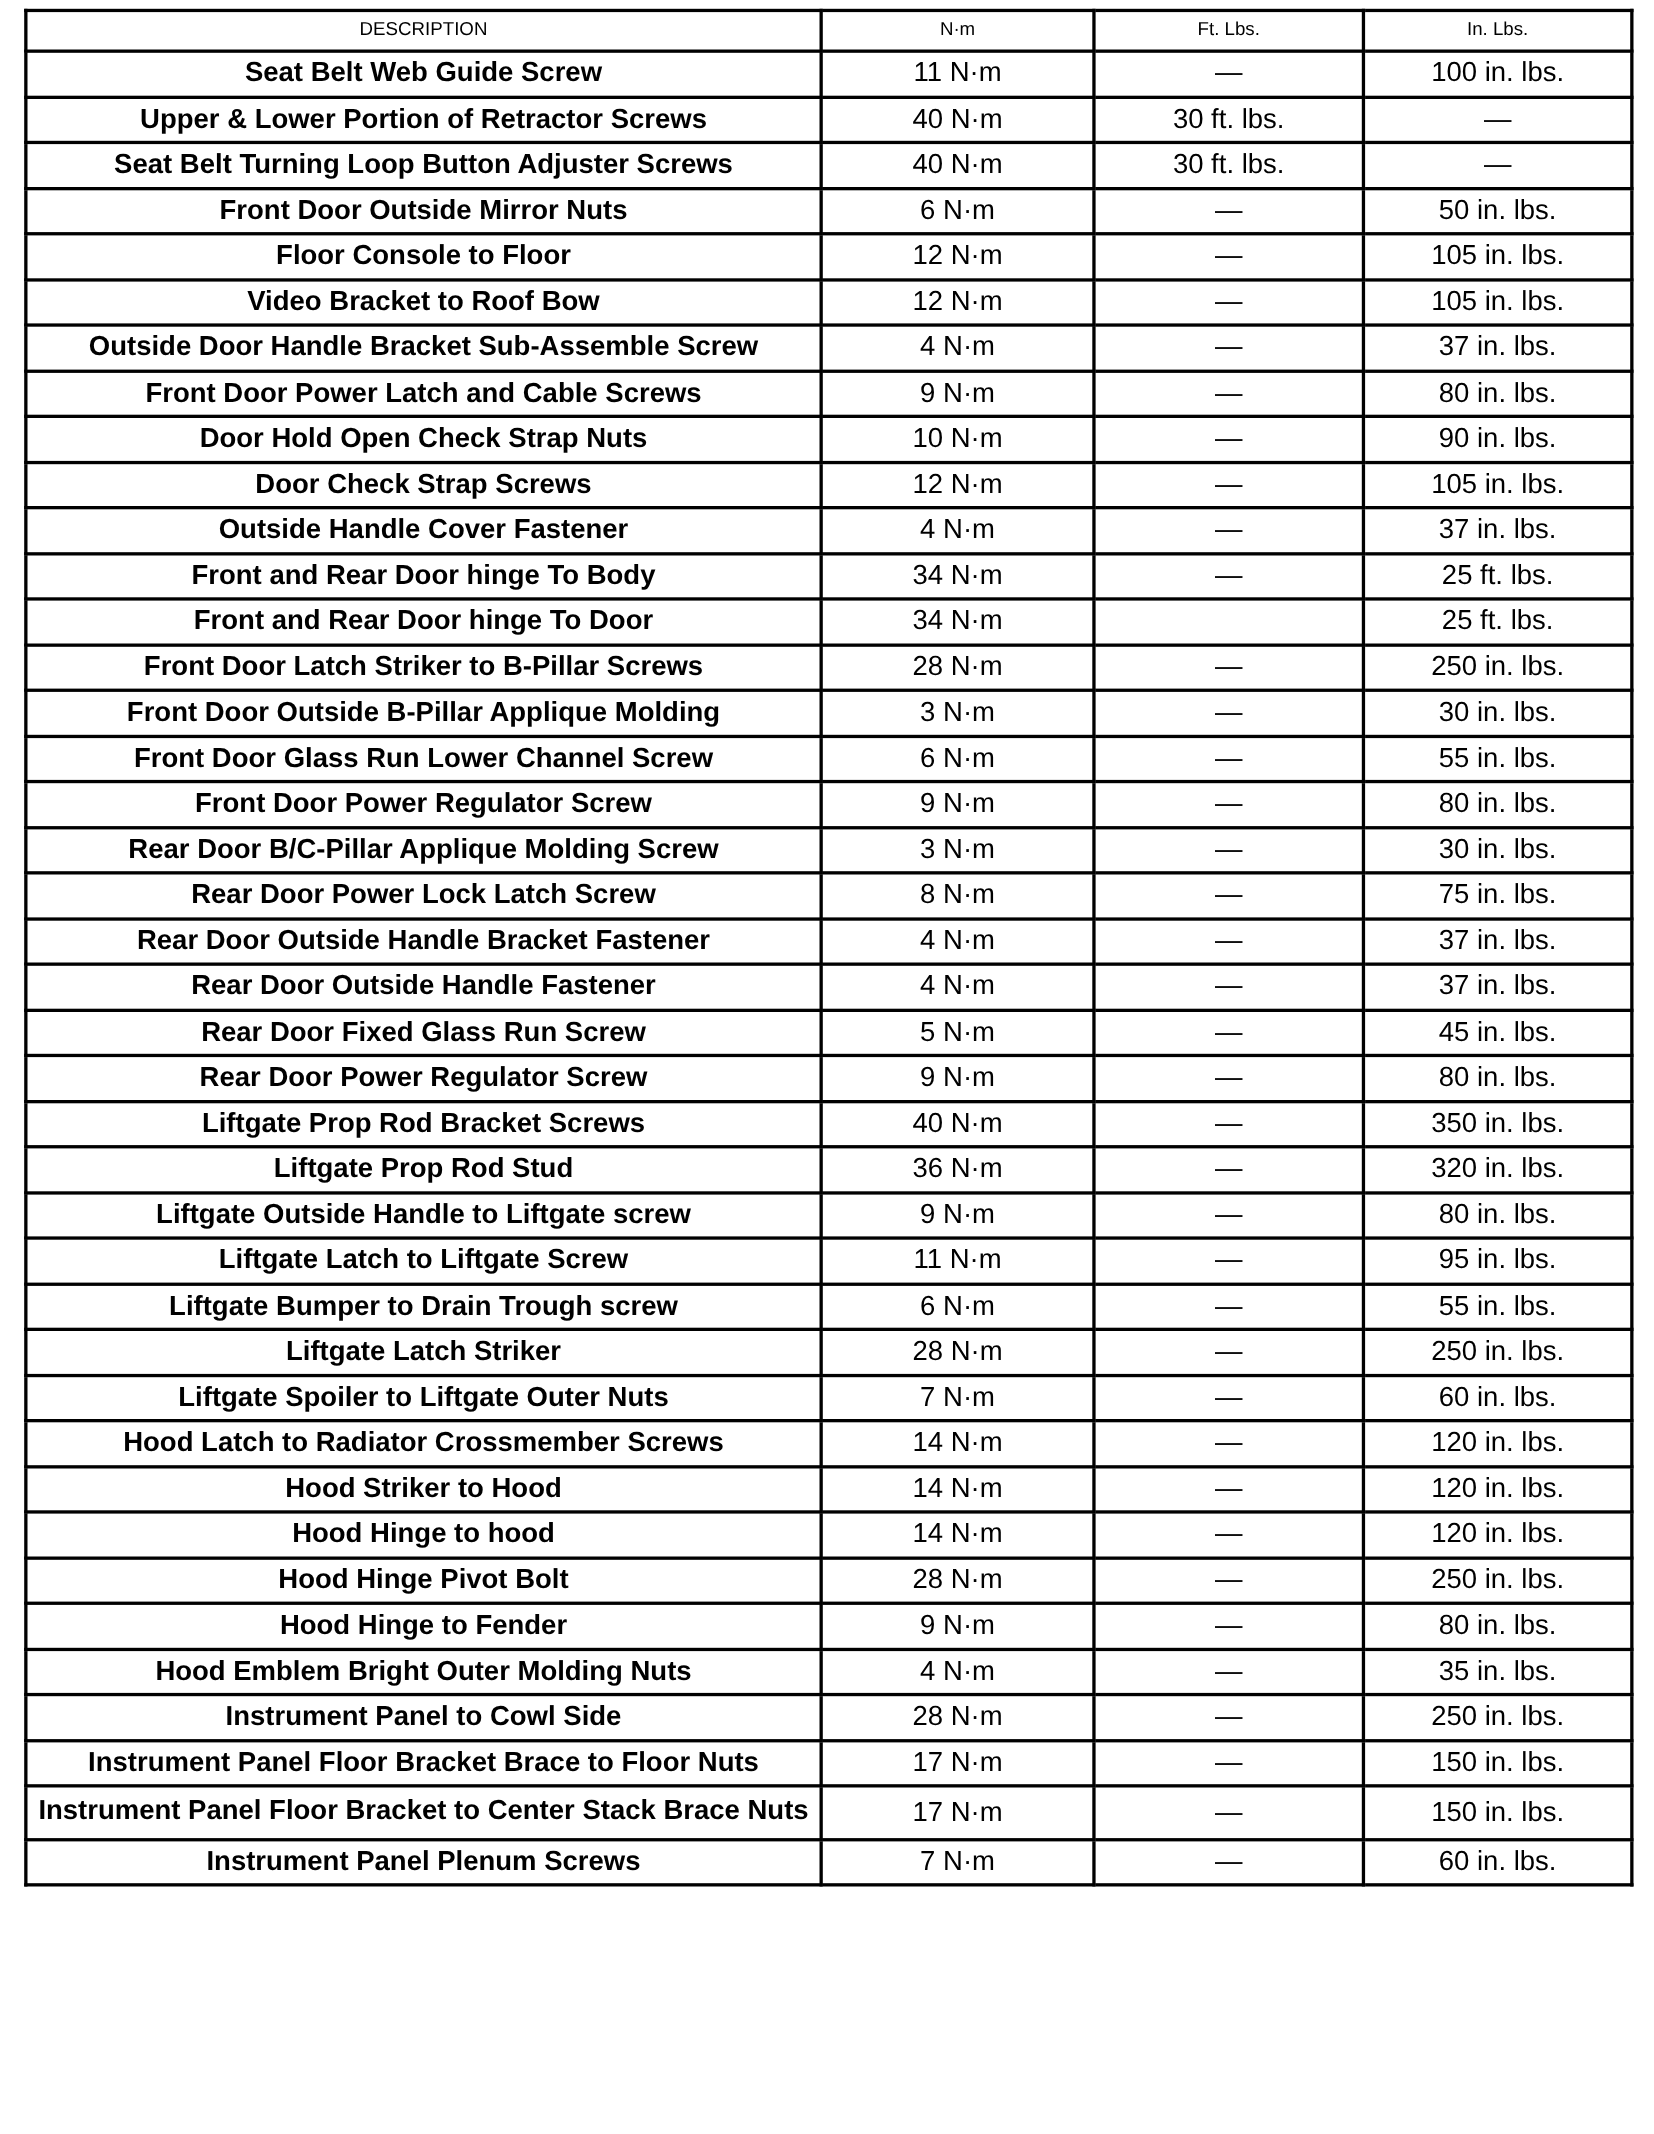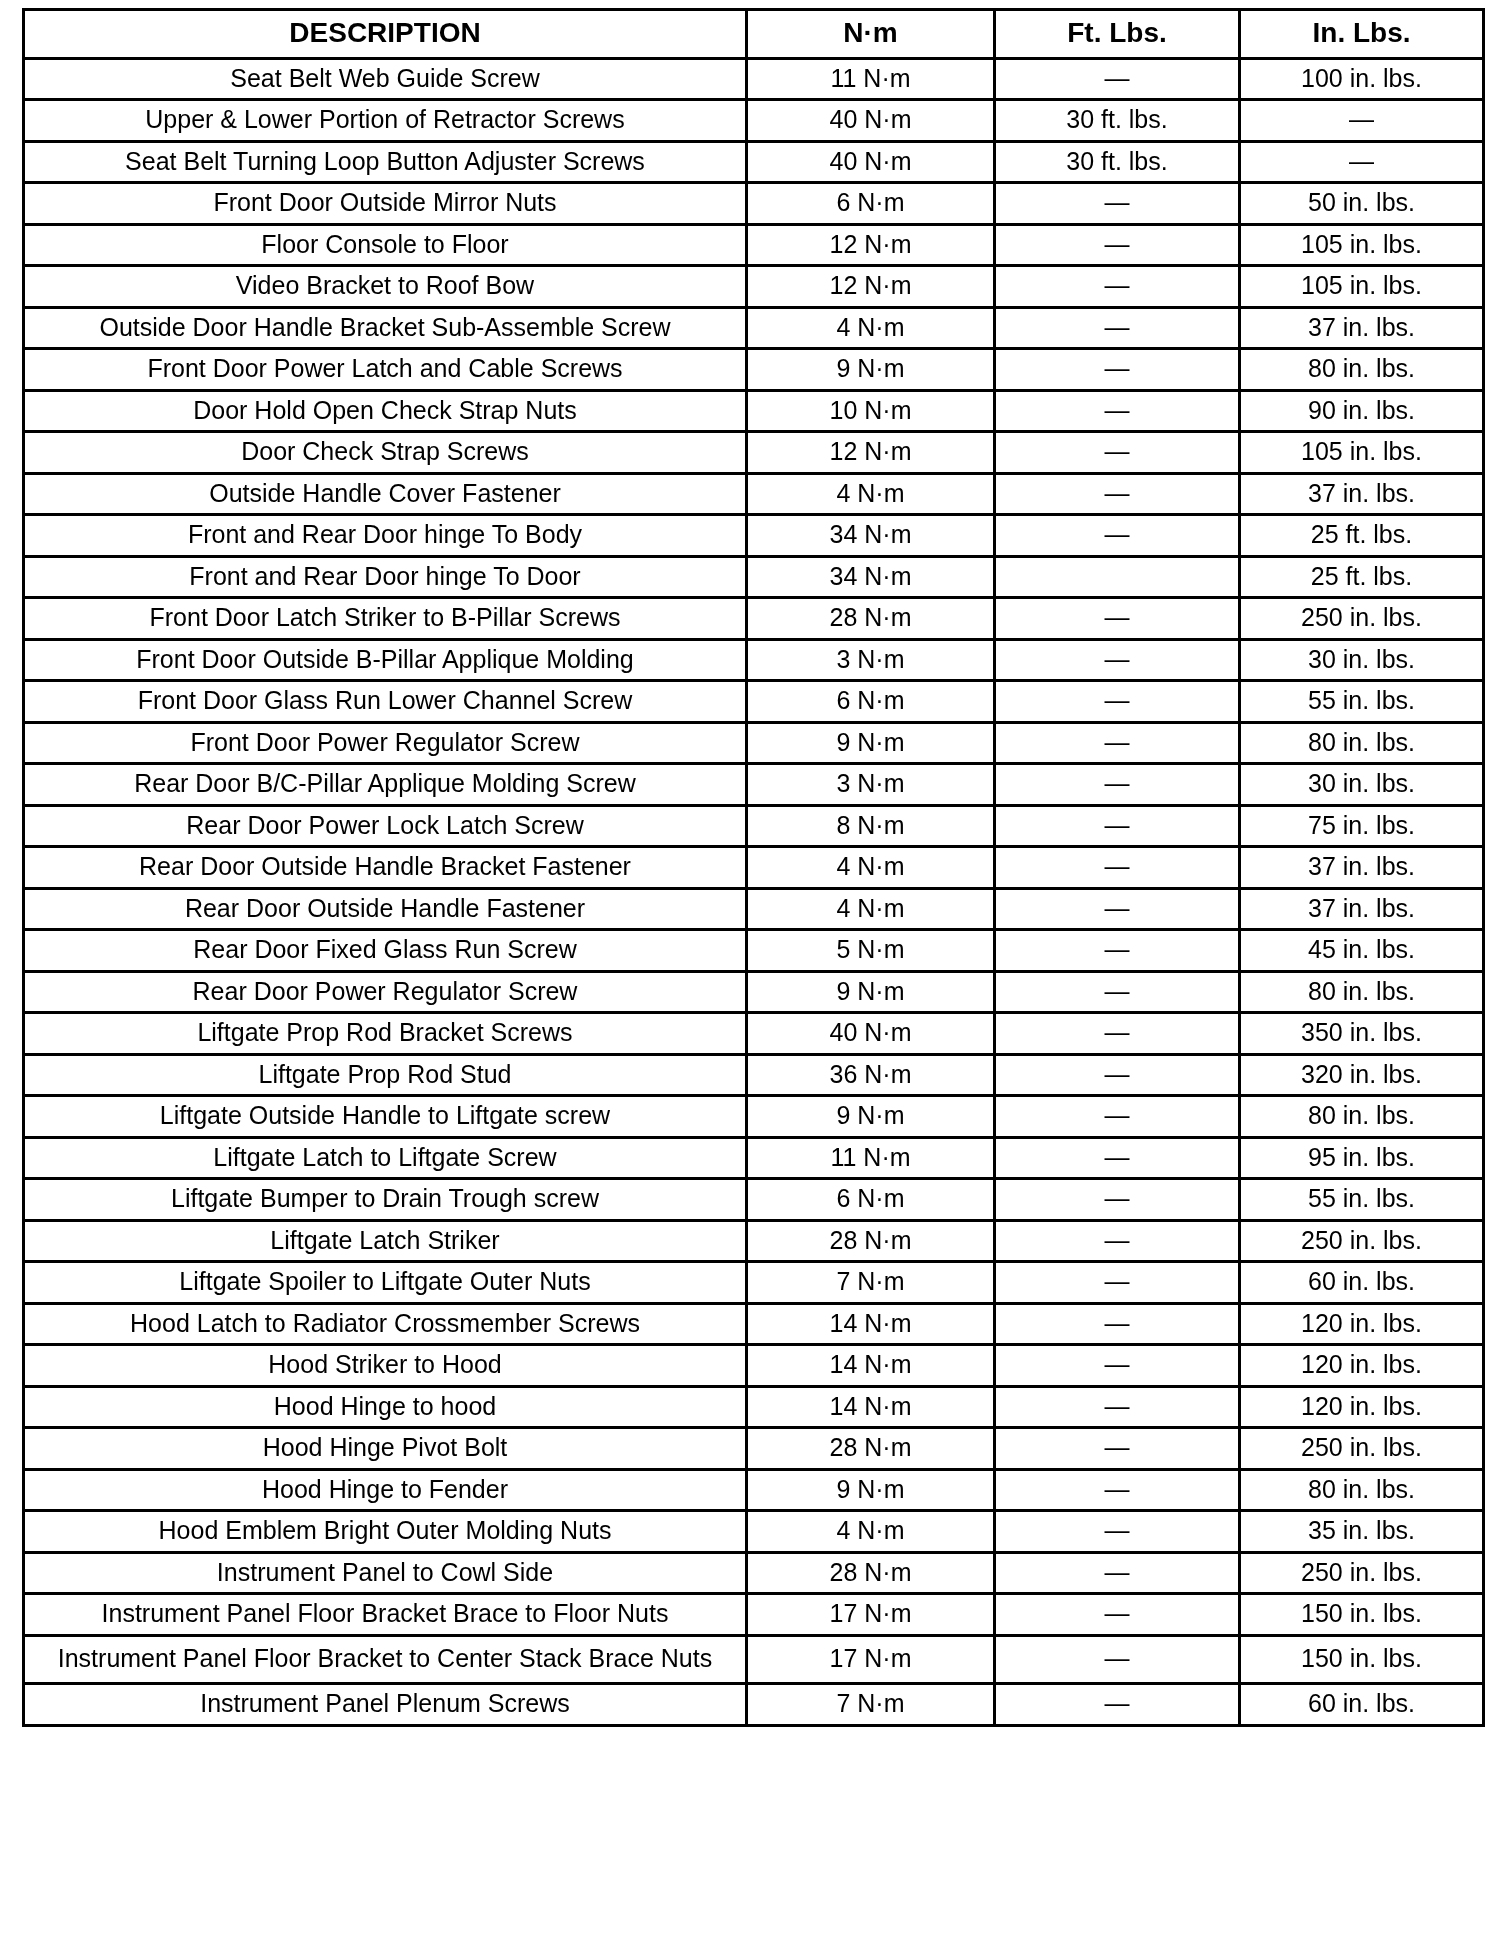--- a/index.html
+++ b/index.html
@@ -31,27 +31,27 @@
   table.torque td {
     border: 3px solid #000000;
     text-align: center;
     vertical-align: middle;
     padding: 5px 4px 7px 4px;
     font-size: 25px;
     line-height: 1.06;
     white-space: nowrap;
   }
   table.torque th {
-    font-weight: bold;
-    font-size: 28px;
+    font-weight: normal;
+    font-size: 17px;
     padding-top: 7px;
     padding-bottom: 9px;
   }
   table.torque td.desc {
-    font-weight: normal;
+    font-weight: bold;
   }
   table.torque td.wrap {
     white-space: normal;
     line-height: 1.18;
     padding-top: 6px;
     padding-bottom: 8px;
     margin-top: 40px;
   }
   table.torque tr.tall td {
     padding-top: 7px;

